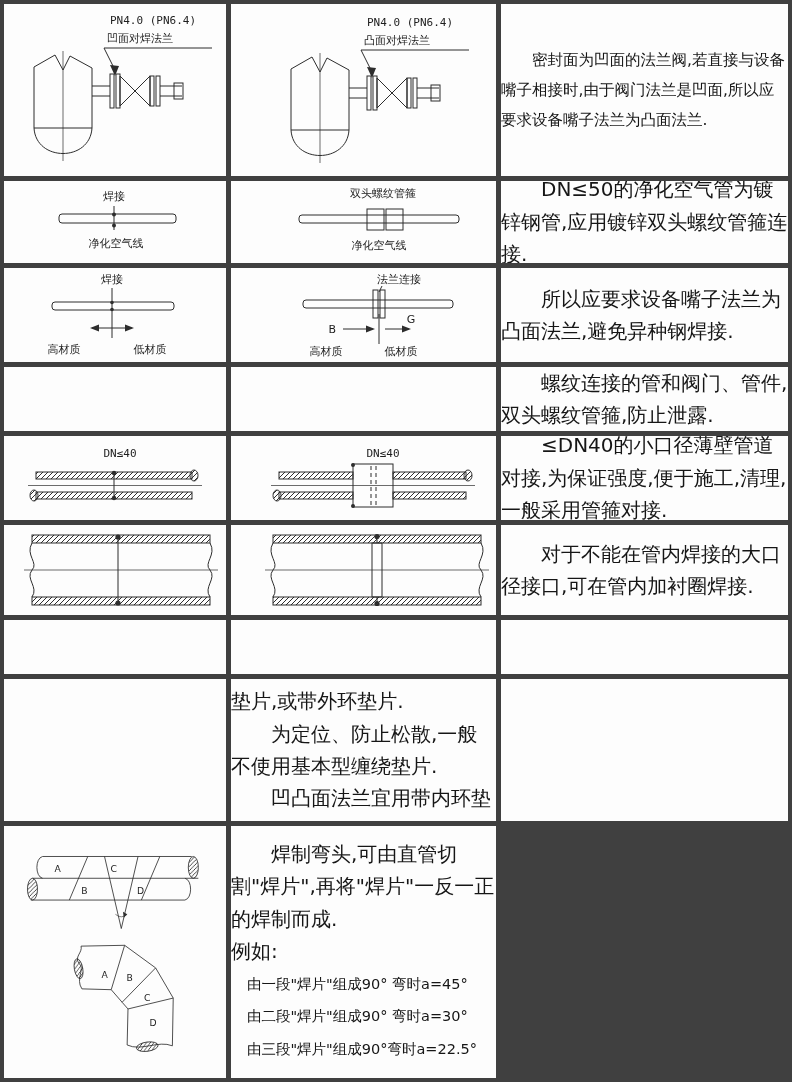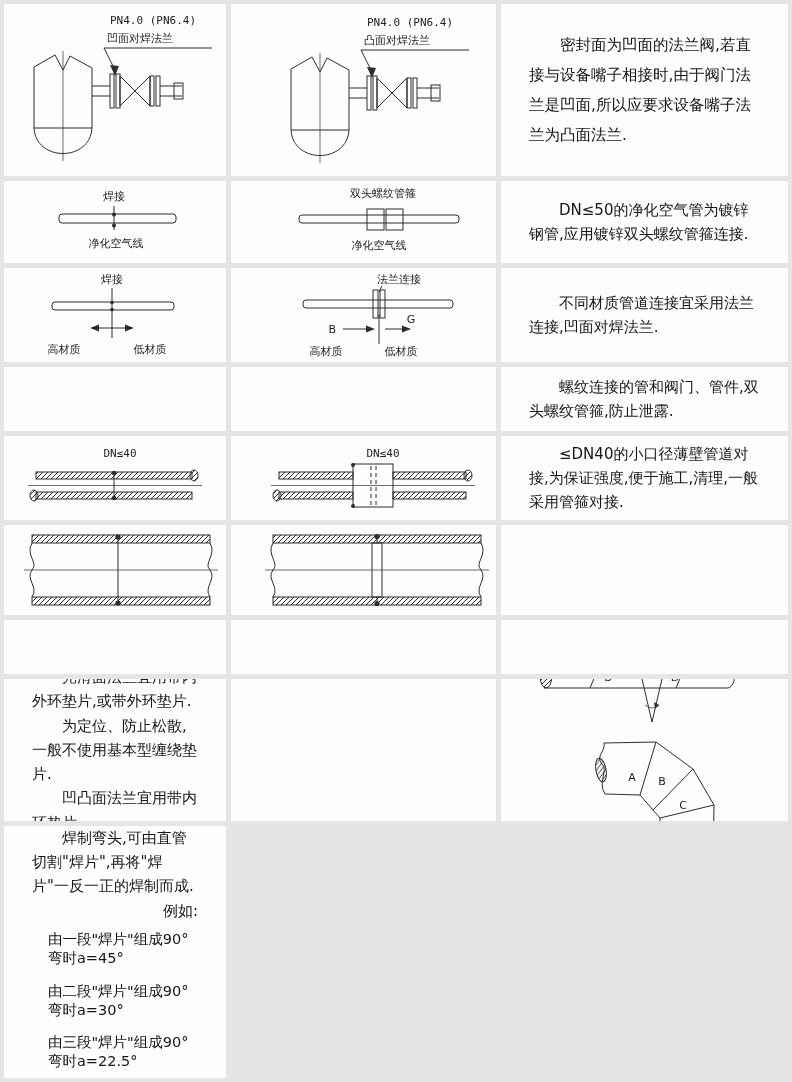--- a/index.html
+++ b/index.html
@@ -1,31 +1,31 @@
 <!DOCTYPE html>
 <html><head>
 <meta charset="utf-8">
 <style>
   html,body{margin:0;padding:0;background:#bcbcbc;}
   .page{
     width:792px;height:1082px;box-sizing:border-box;
-    background:#e5e5e5;padding:4px;
+    background:#404040;padding:4px;
     display:grid;
     grid-template-columns:222px 265px 1fr;
     grid-template-rows:172px 82px 94px 64px 84px 90px 54px 142px 1fr;
     gap:5px;
     font-family:"DejaVu Sans", sans-serif;
   }
   .cell{background:#fdfdfd;overflow:hidden;}
   .dcell{display:flex;align-items:center;justify-content:center;}
-  .ncell{display:flex;flex-direction:column;justify-content:center;padding:2px 28px;box-sizing:border-box;}
-  .note{margin:0;text-indent:2em;font-size:15px;line-height:1.62;color:#161616;
+  .ncell{display:flex;flex-direction:column;justify-content:center;padding:2px 0;box-sizing:border-box;}
+  .note{margin:0;text-indent:2em;font-size:20px;line-height:1.62;color:#161616;
         font-family:"DejaVu Sans", sans-serif;}
   .roomy{line-height:1.95;font-size:15.5px;}
-  .noindent{text-indent:0;text-align:right;}
+  .noindent{text-indent:0;}
   .exline{margin:7px 0;padding-left:1.1em;text-indent:0;font-size:14.5px;line-height:1.3;color:#161616;}
   
   svg line,svg path,svg rect,svg ellipse,svg polygon,svg polyline{
     stroke:#2d2d2d;stroke-width:1;fill:none;
   }
   svg .thin{stroke-width:0.7;}
   svg .fil{fill:#2d2d2d;stroke:none;}
   svg .hat{fill:url(#h);stroke:#2d2d2d;}
   svg .dash{stroke-dasharray:4 3;}
   svg text{stroke:none;}
@@ -170,21 +170,21 @@
       <polygon class="fil" points="180,61 171,57.5 171,64.5"></polygon>
       <text class="lbl" x="168" y="15" text-anchor="middle">法兰连接</text>
       <text class="lbl" x="105" y="65" text-anchor="end">B</text>
       <text class="lbl" x="180" y="55" text-anchor="middle">G</text>
       <text class="lbl" x="95" y="87" text-anchor="middle">高材质</text>
       <text class="lbl" x="170" y="87" text-anchor="middle">低材质</text>
     </svg>
   </div>
 
   <div class="cell ncell">
-    <p class="note">不同材质管道连接宜采用法兰连接,凹面对焊法兰.</p>
+    <p class="note">所以应要求设备嘴子法兰为凸面法兰,避免异种钢焊接.</p>
   </div>
 
   <div class="cell dcell"></div>
   <div class="cell dcell"></div>
   <div class="cell ncell">
     <p class="note">螺纹连接的管和阀门、管件,双头螺纹管箍,防止泄露.</p>
   </div>
 
   <div class="cell dcell">
     <svg width="222" height="84" viewBox="0 0 222 84">
@@ -243,20 +243,23 @@
       <path d="M42,18 C35,30 49,38 42,45 C35,54 49,62 42,72"></path>
       <path d="M250,18 C257,30 243,38 250,45 C257,54 243,62 250,72"></path>
       <rect x="141" y="18" width="10" height="54"></rect>
       <line x1="146" y1="10" x2="146" y2="18"></line>
       <line x1="146" y1="72" x2="146" y2="80"></line>
       <circle class="fil" cx="146" cy="11.5" r="2.6"></circle>
       <circle class="fil" cx="146" cy="78.5" r="2.6"></circle>
     </svg>
   </div>
 
+  <div class="cell ncell">
+    <p class="note">对于不能在管内焊接的大口径接口,可在管内加衬圈焊接.</p>
+  </div>
 
   <div class="cell dcell"></div>
   <div class="cell dcell"></div>
 
   <div class="cell dcell"></div>
   <div class="cell dcell"></div>
   <div class="cell ncell">
     <p class="note">光滑面法兰宜用带内外环垫片,或带外环垫片.</p>
     <p class="note">为定位、防止松散,一般不使用基本型缠绕垫片.</p>
     <p class="note">凹凸面法兰宜用带内环垫片.</p>

